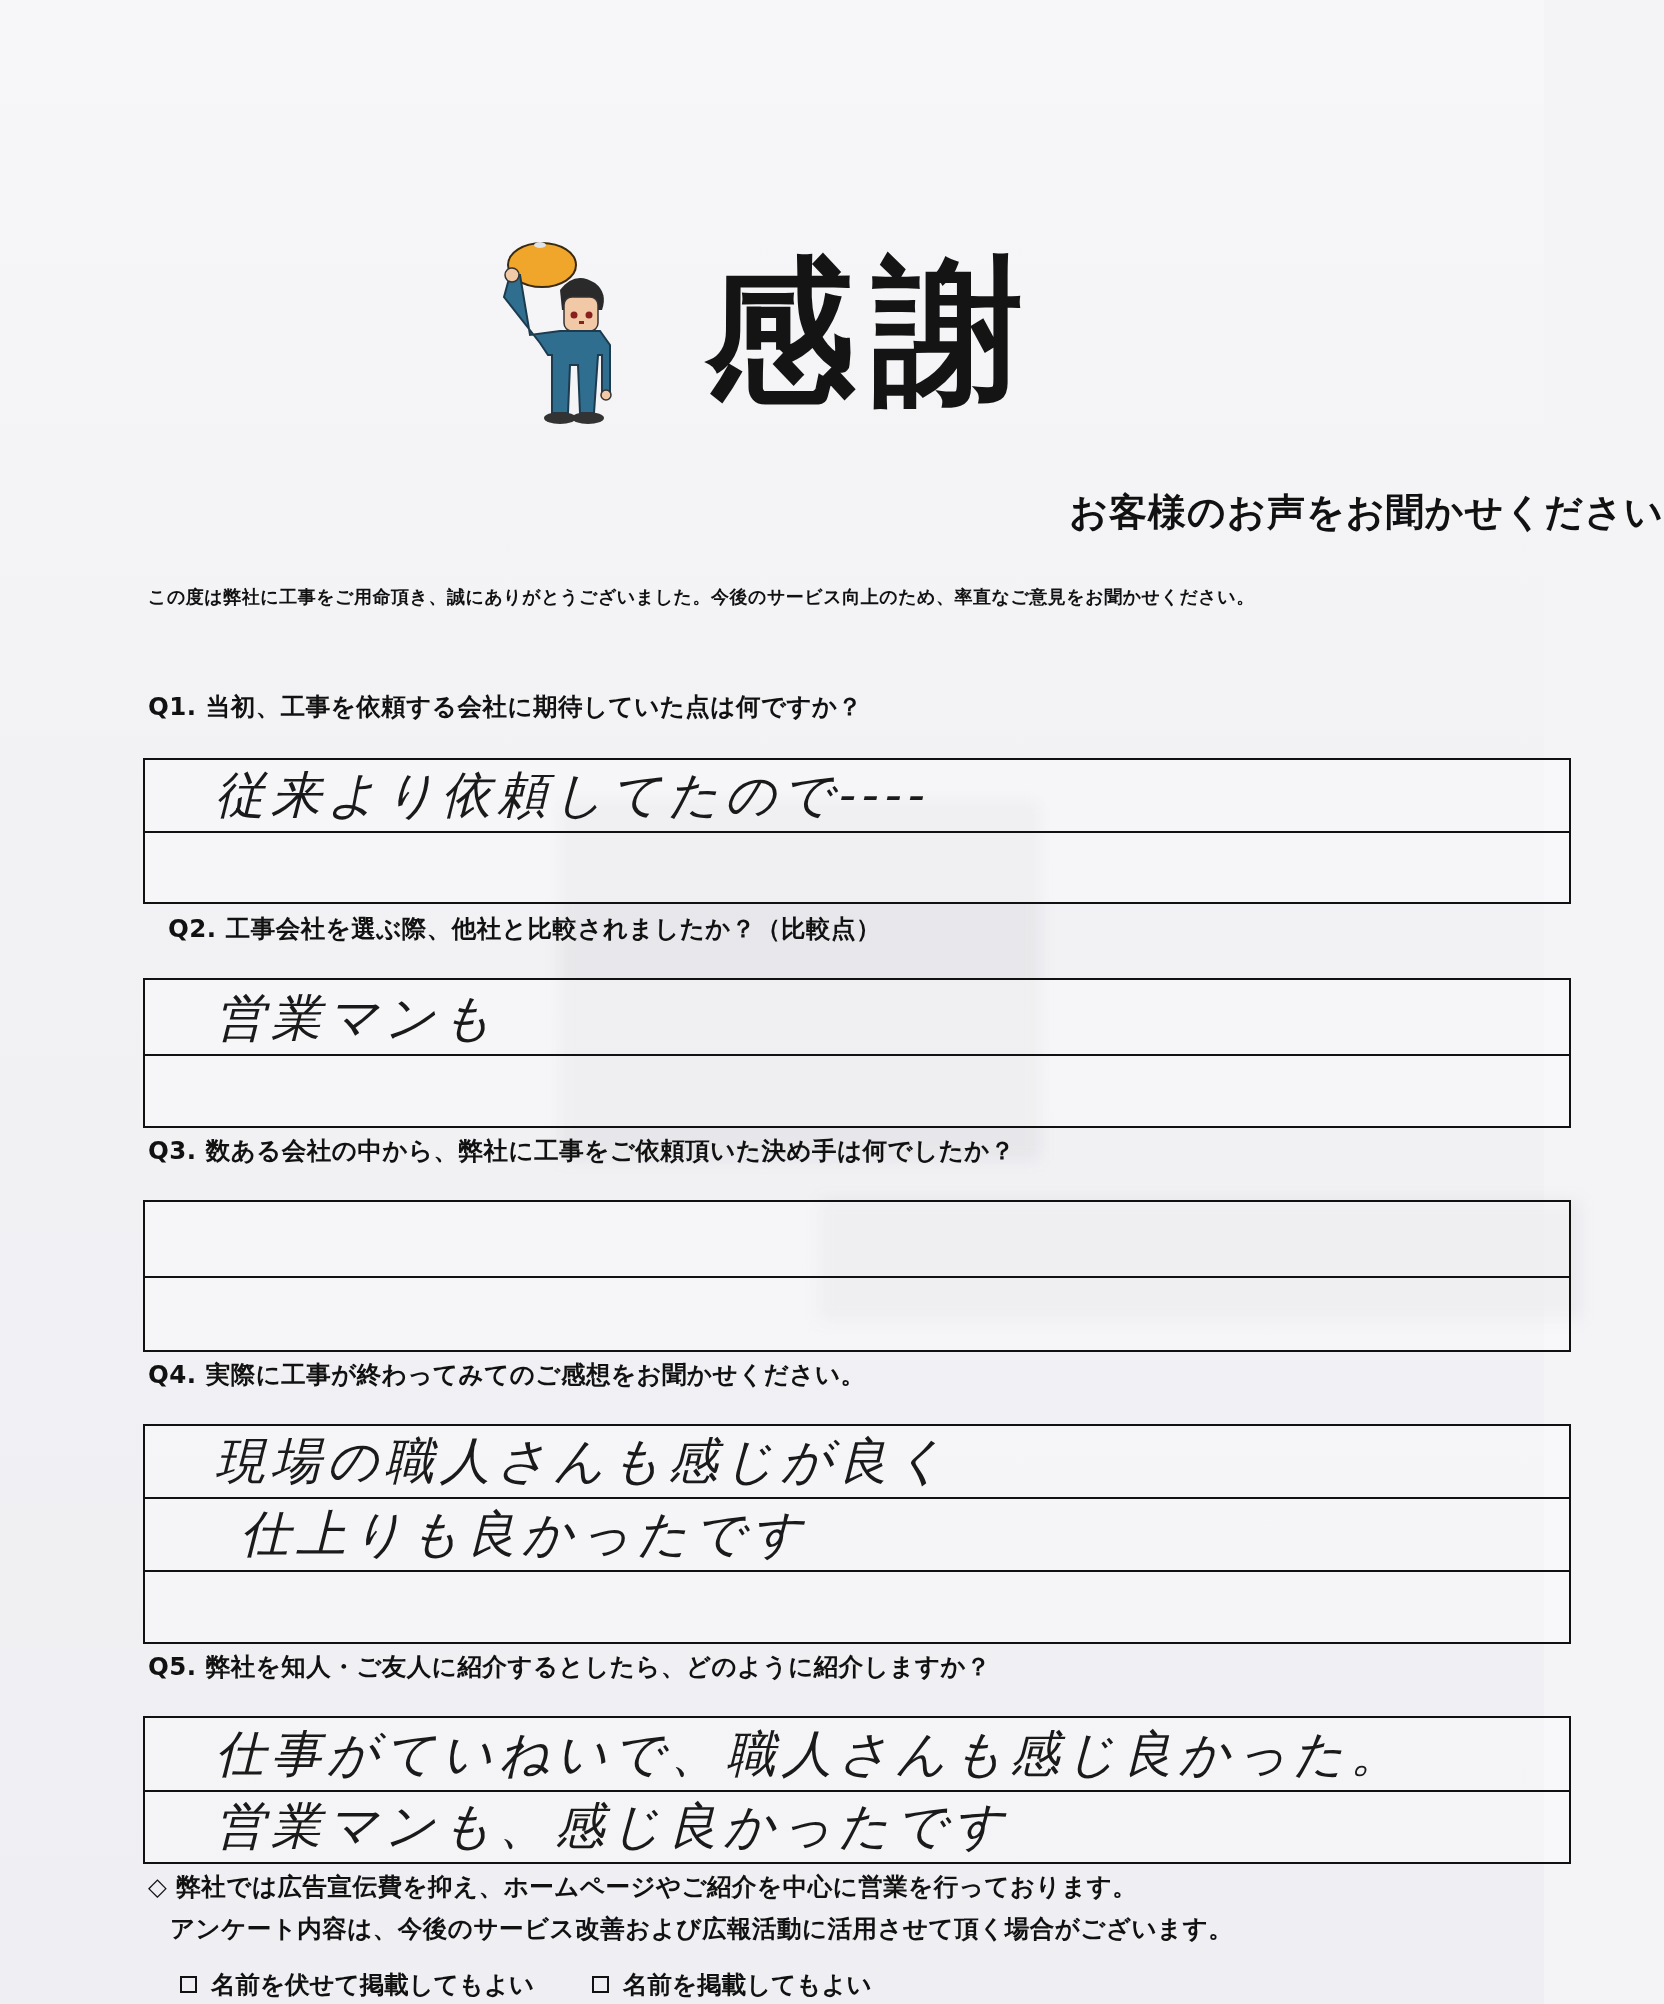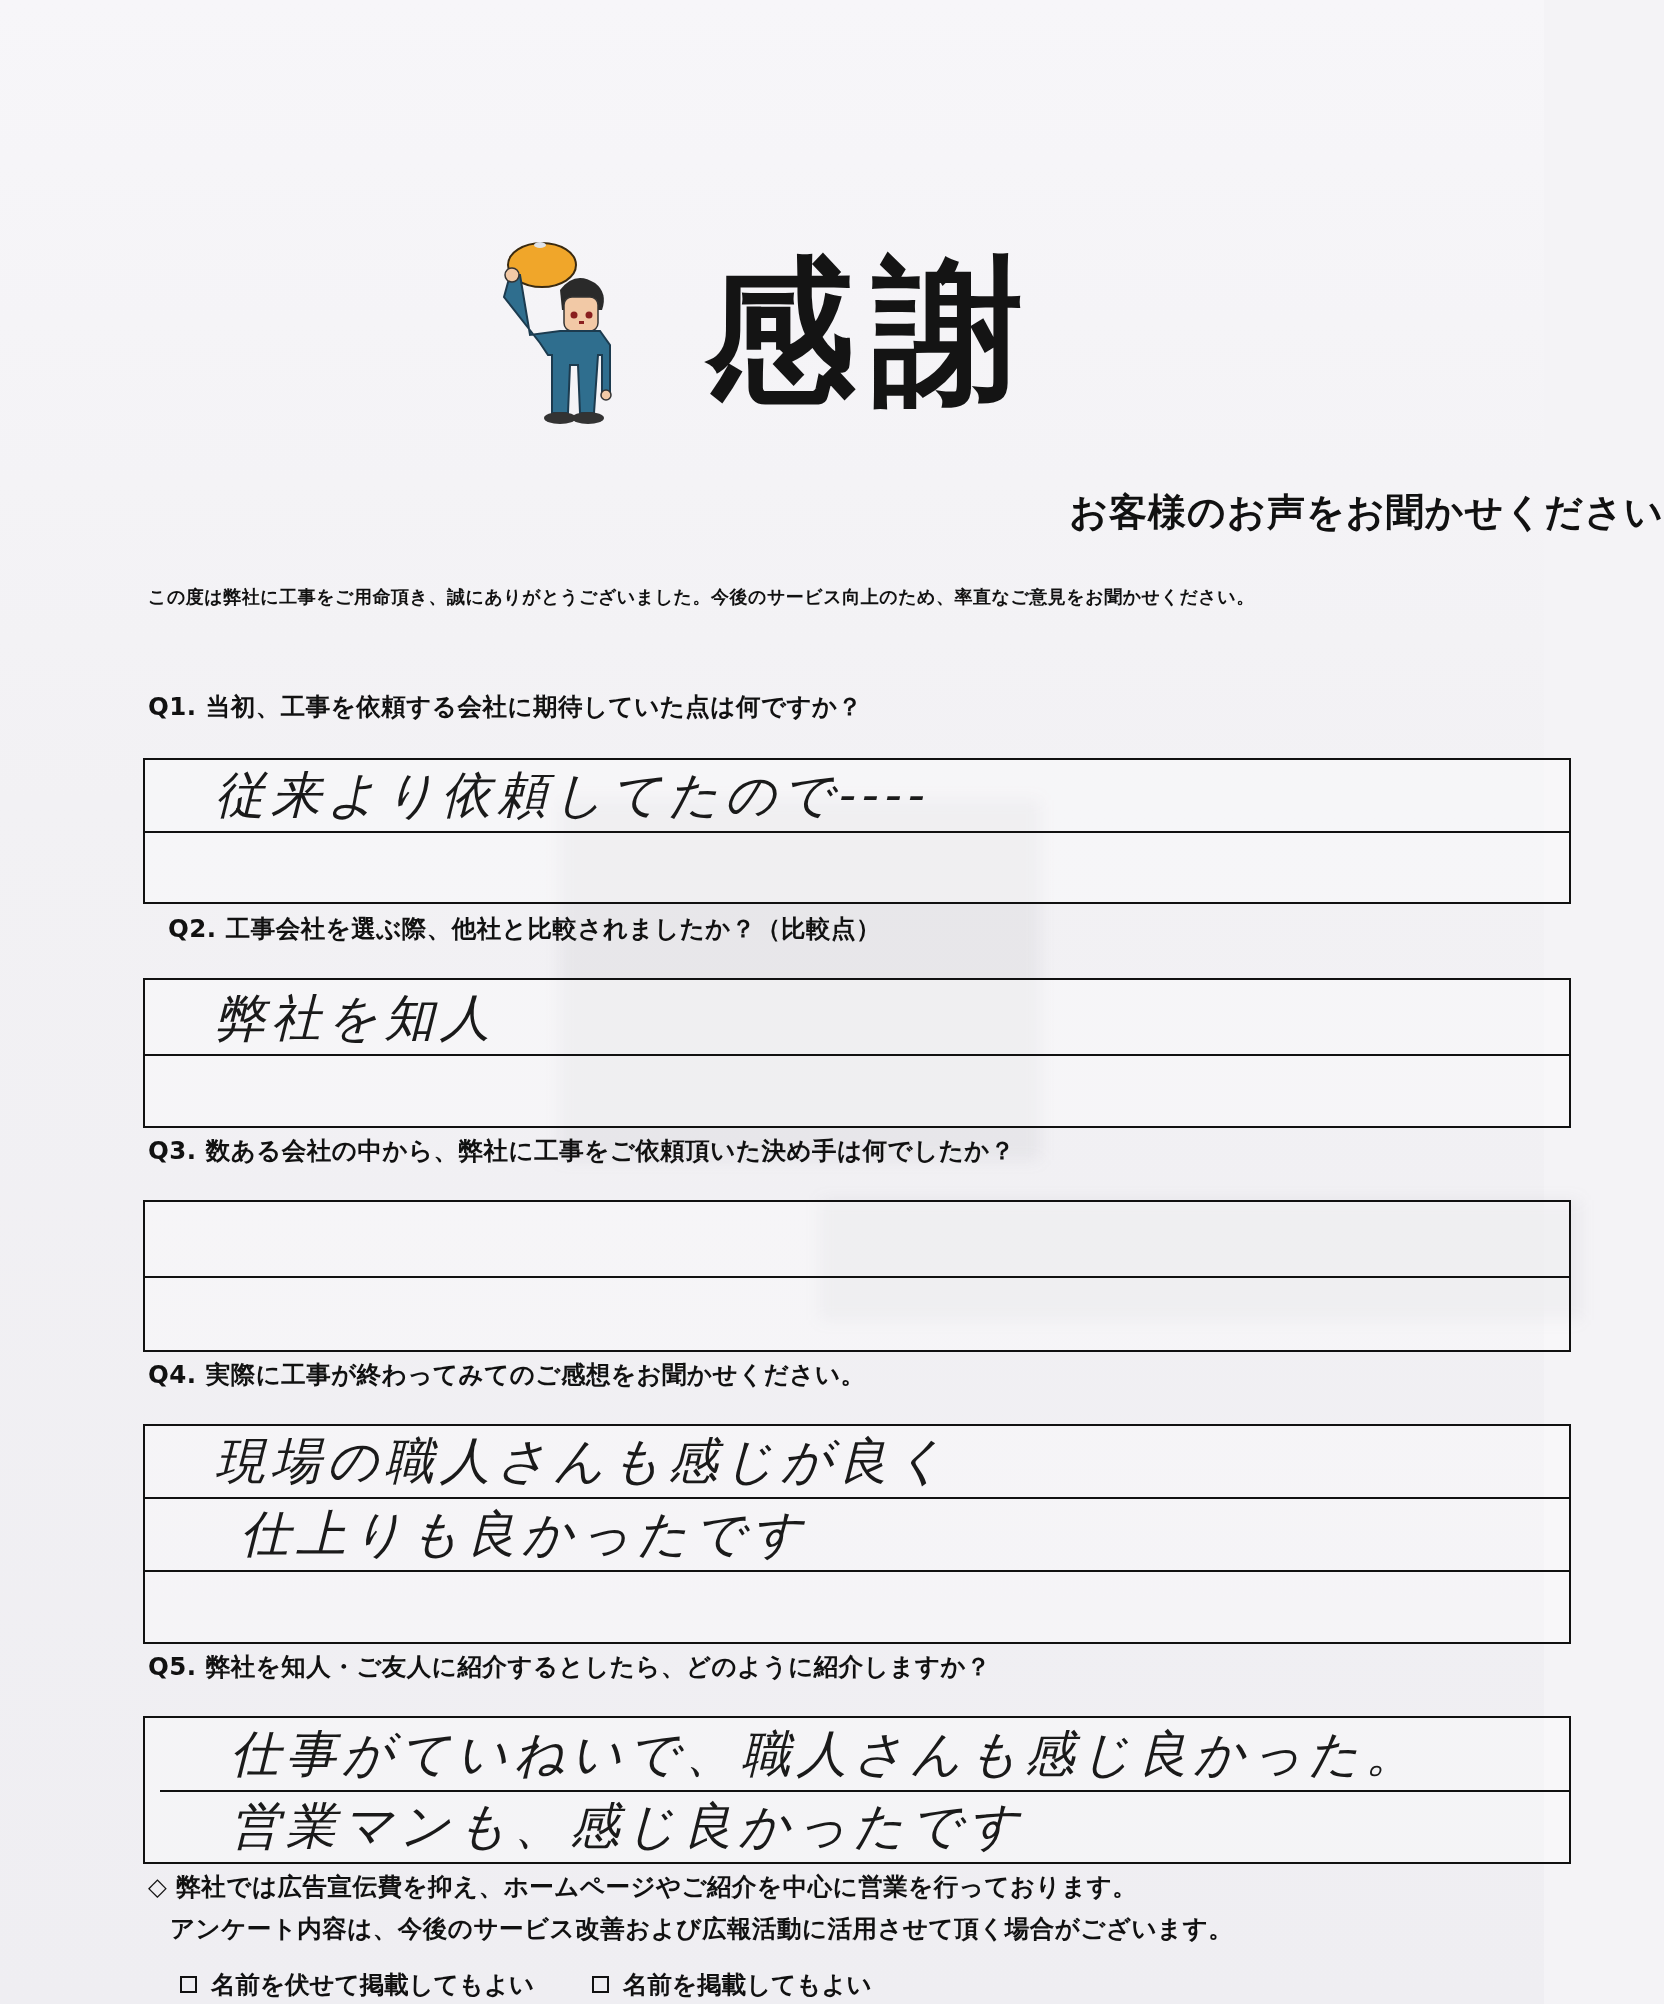--- a/index.html
+++ b/index.html
@@ -168,21 +168,21 @@
       <span class="hand">従来より依頼してたので‐‐‐‐</span>
     </div>
     <div class="answer-line" style="height:70px;">
       <span class="hand"></span>
     </div>
   </div>
 
   <div class="question" style="top:912px;margin-left:20px;">Q2. 工事会社を選ぶ際、他社と比較されましたか？（比較点）</div>
   <div class="answer-box" style="top:978px; height:150px;">
     <div class="answer-line" style="height:76px;">
-      <span class="hand">弊社を知人</span>
+      <span class="hand">営業マンも</span>
     </div>
     <div class="answer-line" style="height:71px;">
       <span class="hand"></span>
     </div>
   </div>
 
   <div class="question" style="top:1134px;">Q3. 数ある会社の中から、弊社に工事をご依頼頂いた決め手は何でしたか？</div>
   <div class="answer-box" style="top:1200px; height:152px;">
     <div class="answer-line" style="height:76px;">
       <span class="hand"></span>
@@ -199,21 +199,21 @@
     </div>
     <div class="answer-line" style="height:73px;">
       <span class="hand" style="left:95px;">仕上りも良かったです</span>
     </div>
     <div class="answer-line" style="height:70px;">
       <span class="hand"></span>
     </div>
   </div>
 
   <div class="question" style="top:1650px;">Q5. 弊社を知人・ご友人に紹介するとしたら、どのように紹介しますか？</div>
-  <div class="answer-box" style="top:1716px; height:148px;padding-left:15px;">
+  <div class="answer-box" style="top:1716px; height:148px;">
     <div class="answer-line" style="height:74px;">
       <span class="hand">仕事がていねいで、職人さんも感じ良かった。</span>
     </div>
     <div class="answer-line" style="height:70px;">
       <span class="hand">営業マンも、感じ良かったです</span>
     </div>
   </div>
 
   <div class="note" style="top:1870px;">◇ 弊社では広告宣伝費を抑え、ホームページやご紹介を中心に営業を行っております。</div>
   <div class="note" style="top:1912px; left:170px;">アンケート内容は、今後のサービス改善および広報活動に活用させて頂く場合がございます。</div>

